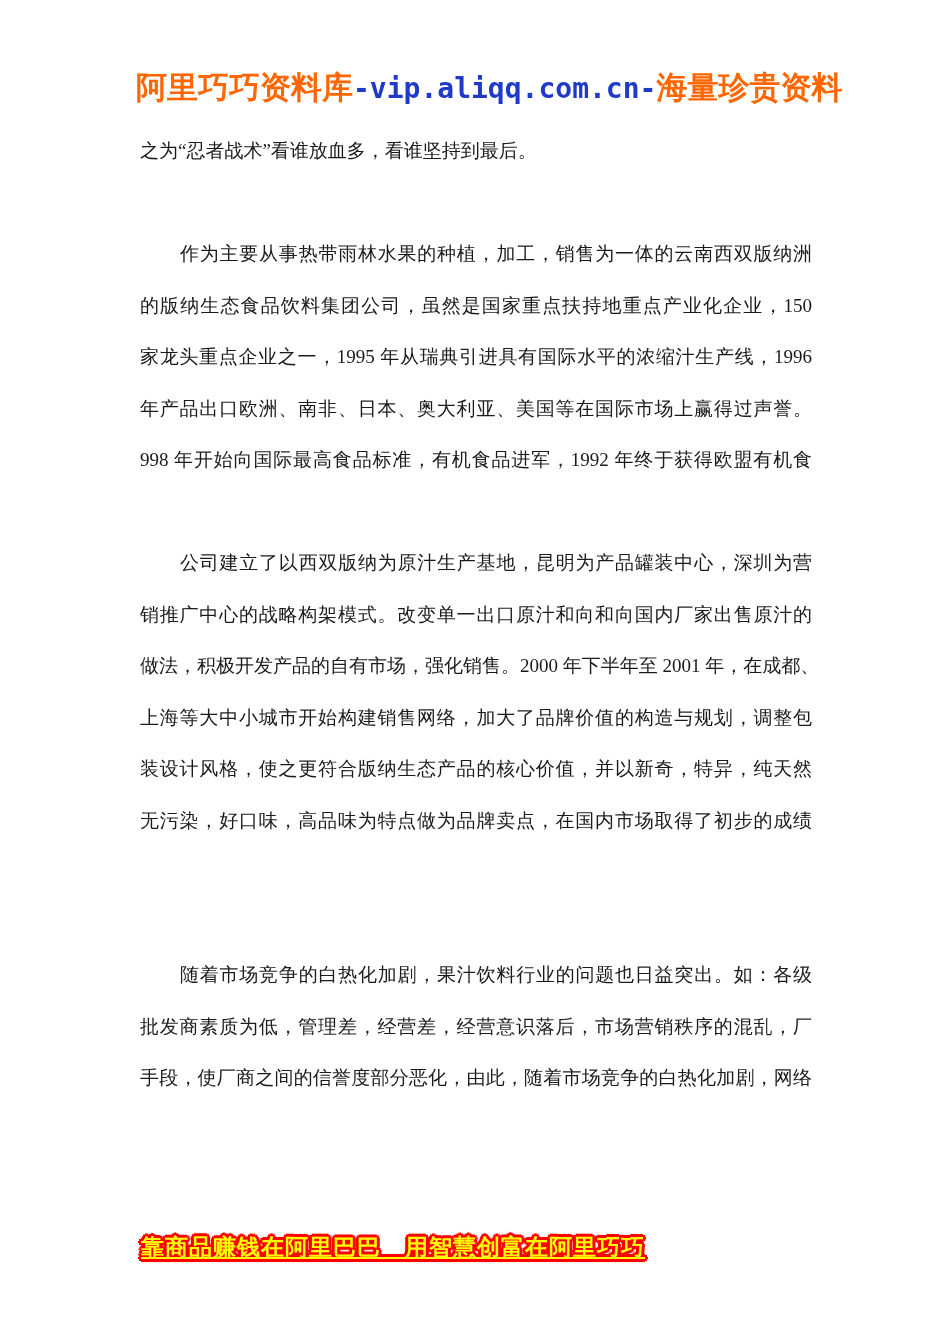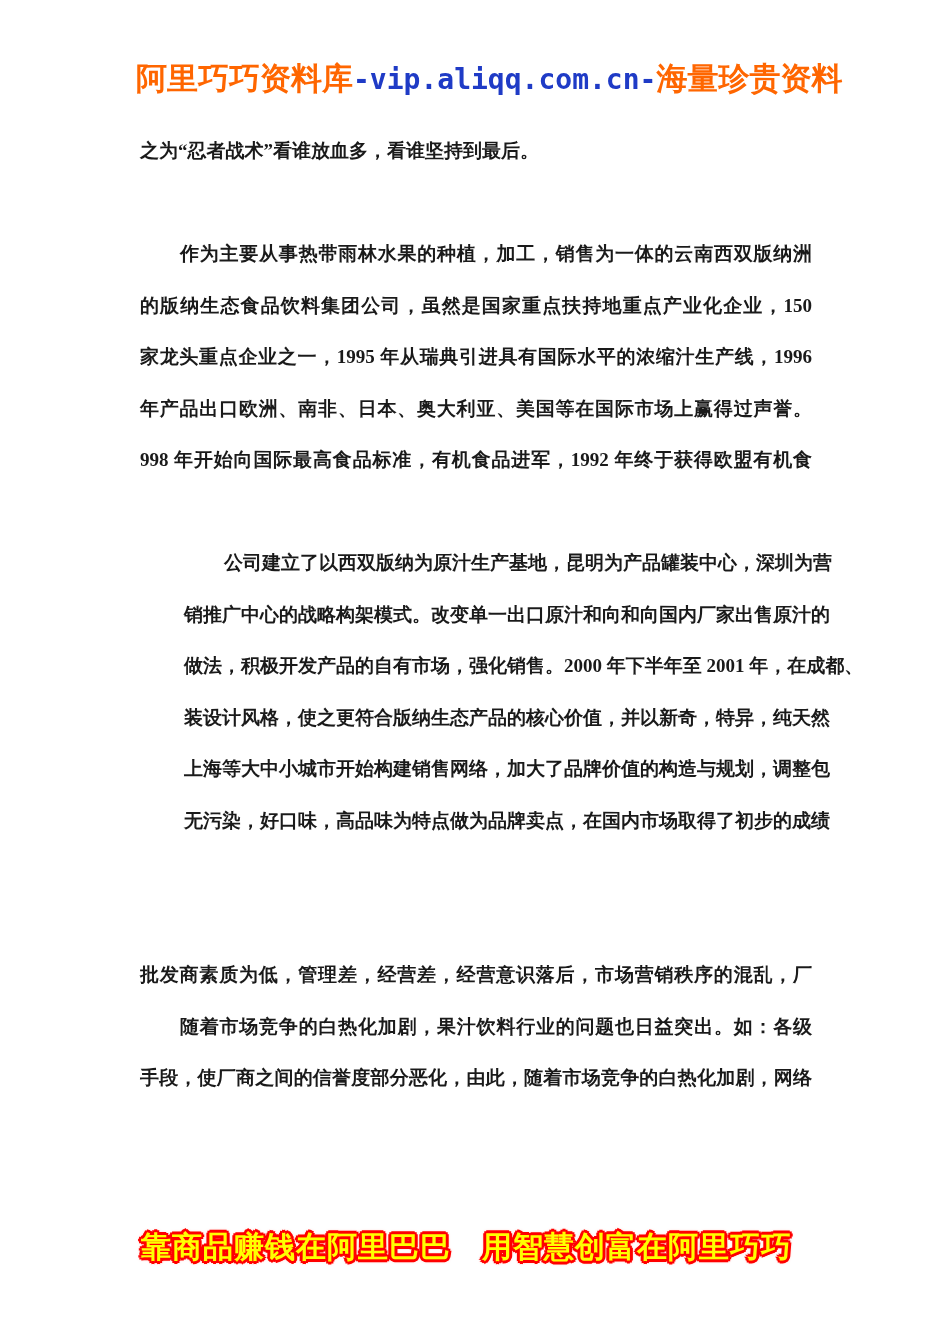--- a/index.html
+++ b/index.html
@@ -14,71 +14,72 @@
 
   
   .header-banner {
     position: absolute;
     top: 58px;
     left: 136px;
     white-space: nowrap;
     font-family: "Liberation Sans", "DejaVu Sans", sans-serif;
     font-weight: bold;
     font-size: 31px;
-    line-height: 42px;
+    line-height: 60px;
   }
   .hdr-orange { color: #FF6600; }
   .hdr-blue {
     color: #1F3BC6;
     font-family: "DejaVu Sans Mono", "Liberation Mono", monospace;
     font-size: 28px;
   }
 
   
   .body-text {
     position: absolute;
     top: 125px;
     left: 140px;
     width: 672px;
     color: #1a1a1a;
     font-size: 19px;
     line-height: 51.5px;
   }
-  .para { margin: 0 0 51.5px 0; font-weight: bold; }
-  .para.gap-2 { margin-bottom: 103px; margin-left: 44px; }
+  .para { margin: 0 0 51.5px 0; }
+  .para.gap-2 { margin-bottom: 103px; }
   .para:last-child { margin-bottom: 0; }
   .line {
     text-align: justify;
     text-align-last: justify;
     white-space: nowrap;
   }
   .line.flow-end {
     text-align: left;
     text-align-last: left;
   }
   .line.indent { text-indent: 40px; }
 
   
   .footer-banner {
     position: absolute;
     top: 1227px;
     left: 141px;
     white-space: nowrap;
     font-family: "Liberation Sans", "DejaVu Sans", sans-serif;
     font-weight: bold;
-    font-size: 30px;
+    font-size: 23px;
     line-height: 40px;
     color: #FFFF00;
     letter-spacing: 1px;
     text-shadow:
       -3px 0 0 #FF0000, 3px 0 0 #FF0000,
       0 -3px 0 #FF0000, 0 3px 0 #FF0000,
       -2px -2px 0 #FF0000, 2px -2px 0 #FF0000,
       -2px 2px 0 #FF0000, 2px 2px 0 #FF0000,
       0 0 4px #FF2200;
+    text-decoration: underline;
   }
 </style>
 </head>
 <body>
 
 <div class="page">
 
   <div class="header-banner">
     <span class="hdr-orange">阿里巧巧资料库</span><span class="hdr-blue">-vip.aliqq.com.cn-</span><span class="hdr-orange">海量珍贵资料</span>
   </div>
@@ -94,28 +95,28 @@
       <div class="line">的版纳生态食品饮料集团公司，虽然是国家重点扶持地重点产业化企业，150</div>
       <div class="line">家龙头重点企业之一，1995 年从瑞典引进具有国际水平的浓缩汁生产线，1996</div>
       <div class="line">年产品出口欧洲、南非、日本、奥大利亚、美国等在国际市场上赢得过声誉。</div>
       <div class="line">998 年开始向国际最高食品标准，有机食品进军，1992 年终于获得欧盟有机食</div>
     </div>
 
     <div class="para gap-2">
       <div class="line indent">公司建立了以西双版纳为原汁生产基地，昆明为产品罐装中心，深圳为营</div>
       <div class="line">销推广中心的战略构架模式。改变单一出口原汁和向和向国内厂家出售原汁的</div>
       <div class="line">做法，积极开发产品的自有市场，强化销售。2000 年下半年至 2001 年，在成都、</div>
+      <div class="line">上海等大中小城市开始构建销售网络，加大了品牌价值的构造与规划，调整包</div>
       <div class="line">装设计风格，使之更符合版纳生态产品的核心价值，并以新奇，特异，纯天然</div>
-      <div class="line">上海等大中小城市开始构建销售网络，加大了品牌价值的构造与规划，调整包</div>
       <div class="line">无污染，好口味，高品味为特点做为品牌卖点，在国内市场取得了初步的成绩</div>
     </div>
 
     <div class="para">
+      <div class="line indent">随着市场竞争的白热化加剧，果汁饮料行业的问题也日益突出。如：各级</div>
       <div class="line">批发商素质为低，管理差，经营差，经营意识落后，市场营销秩序的混乱，厂</div>
-      <div class="line indent">随着市场竞争的白热化加剧，果汁饮料行业的问题也日益突出。如：各级</div>
       <div class="line">手段，使厂商之间的信誉度部分恶化，由此，随着市场竞争的白热化加剧，网络</div>
     </div>
 
   </div>
 
   <div class="footer-banner">
     <span>靠商品赚钱在阿里巴巴　用智慧创富在阿里巧巧</span>
   </div>
 
 </div>

